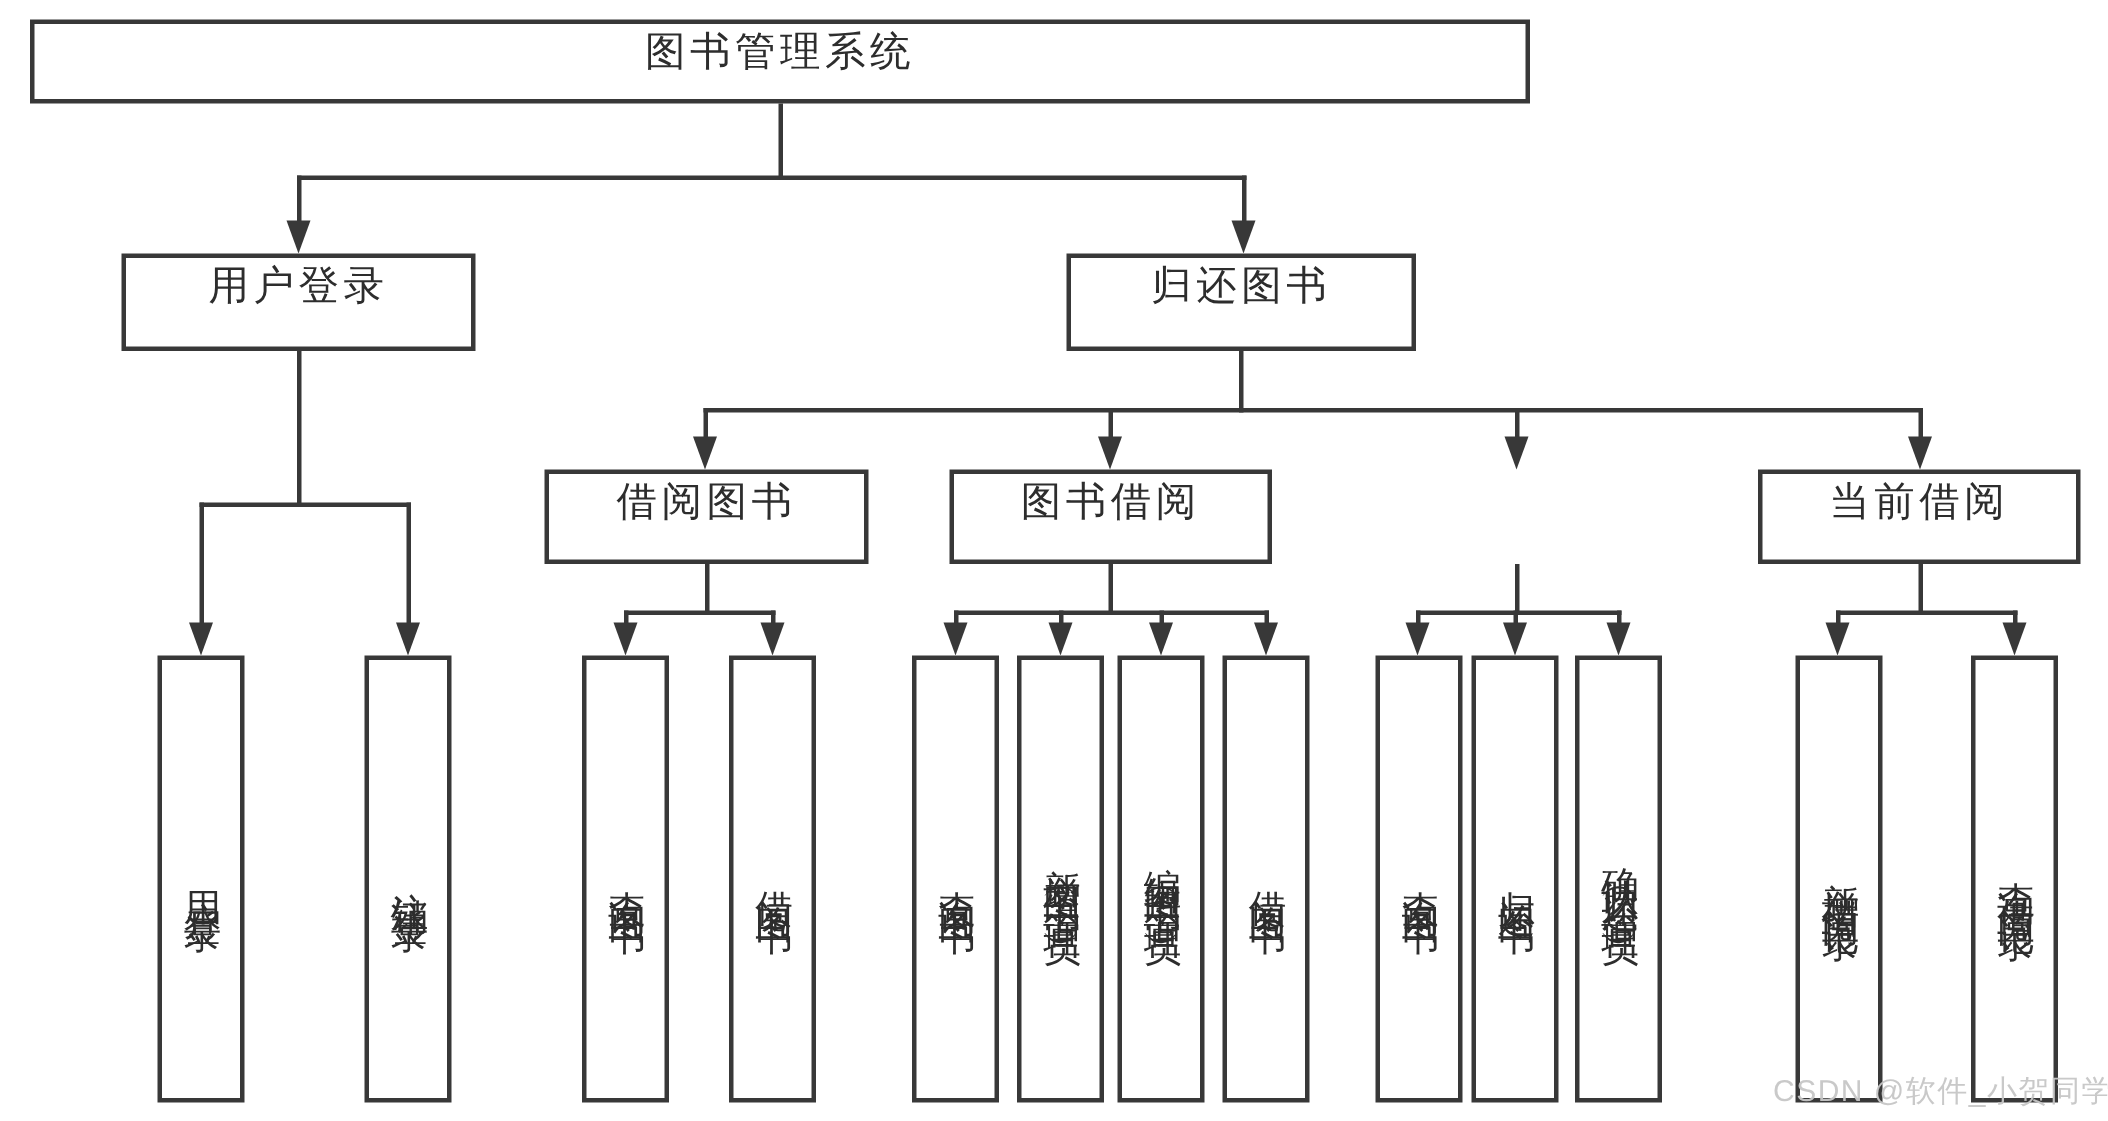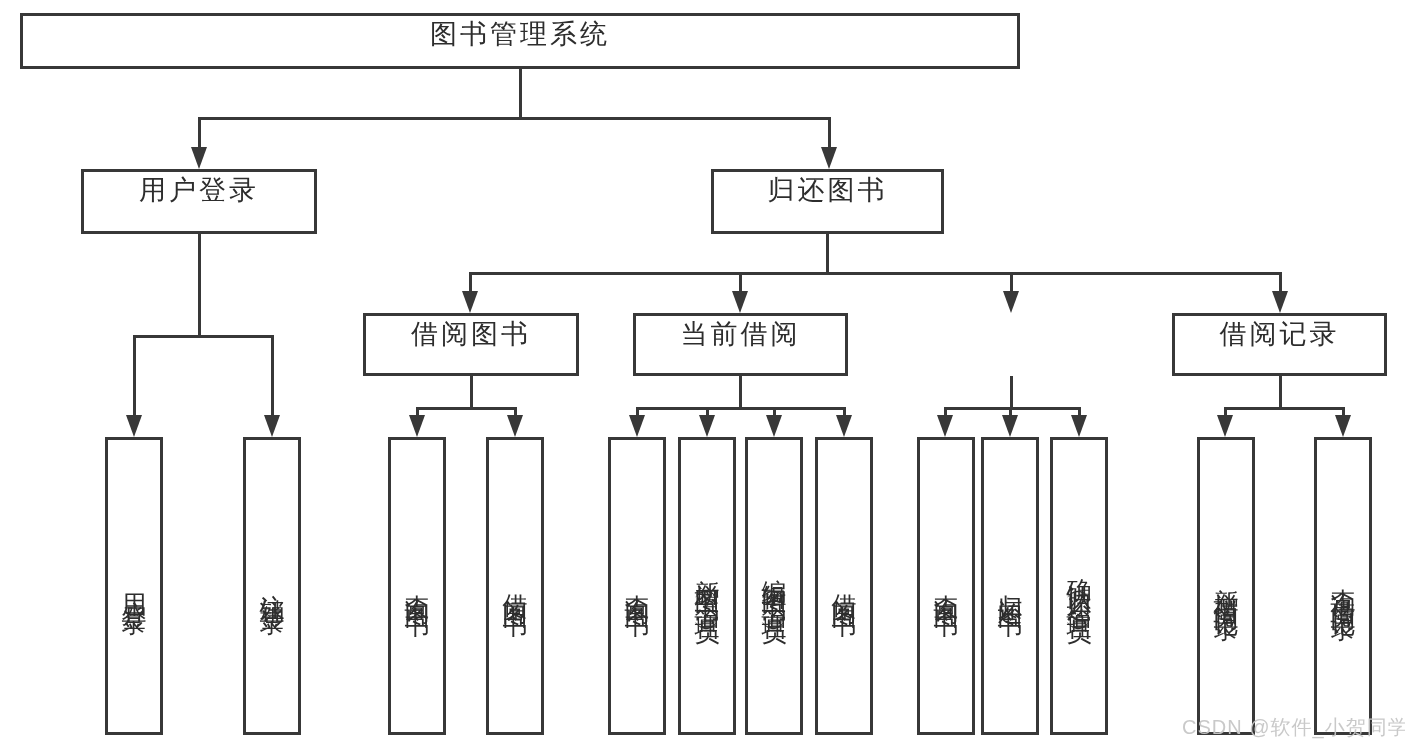--- a/index.html
+++ b/index.html
@@ -106,24 +106,24 @@
   <div class="arrow" style="left:732px; top:291px;"></div>
   <div class="vline" style="left:1010px; top:272px; height:23px;"></div>
   <div class="arrow" style="left:1003px; top:291px;"></div>
   <div class="vline" style="left:1279px; top:272px; height:23px;"></div>
   <div class="arrow" style="left:1272px; top:291px;"></div>
 
   <div class="box" style="left:363px; top:313px; width:216px; height:63px;">
     <span class="hlabel">借阅图书</span>
   </div>
   <div class="box" style="left:633px; top:313px; width:215px; height:63px;">
+    <span class="hlabel">图书借阅</span>
+  </div>
+  <div class="box" style="left:1172px; top:313px; width:215px; height:63px;">
     <span class="hlabel">当前借阅</span>
-  </div>
-  <div class="box" style="left:1172px; top:313px; width:215px; height:63px;">
-    <span class="hlabel">借阅记录</span>
   </div>
 
   <div class="vline" style="left:470px; top:376px; height:33px;"></div>
   <div class="hline" style="left:416px; top:407px; width:101px;"></div>
   <div class="vline" style="left:416px; top:407px; height:12px;"></div>
   <div class="arrow" style="left:409px; top:415px;"></div>
   <div class="vline" style="left:514px; top:407px; height:12px;"></div>
   <div class="arrow" style="left:507px; top:415px;"></div>
 
   <div class="vline" style="left:739px; top:376px; height:33px;"></div>

